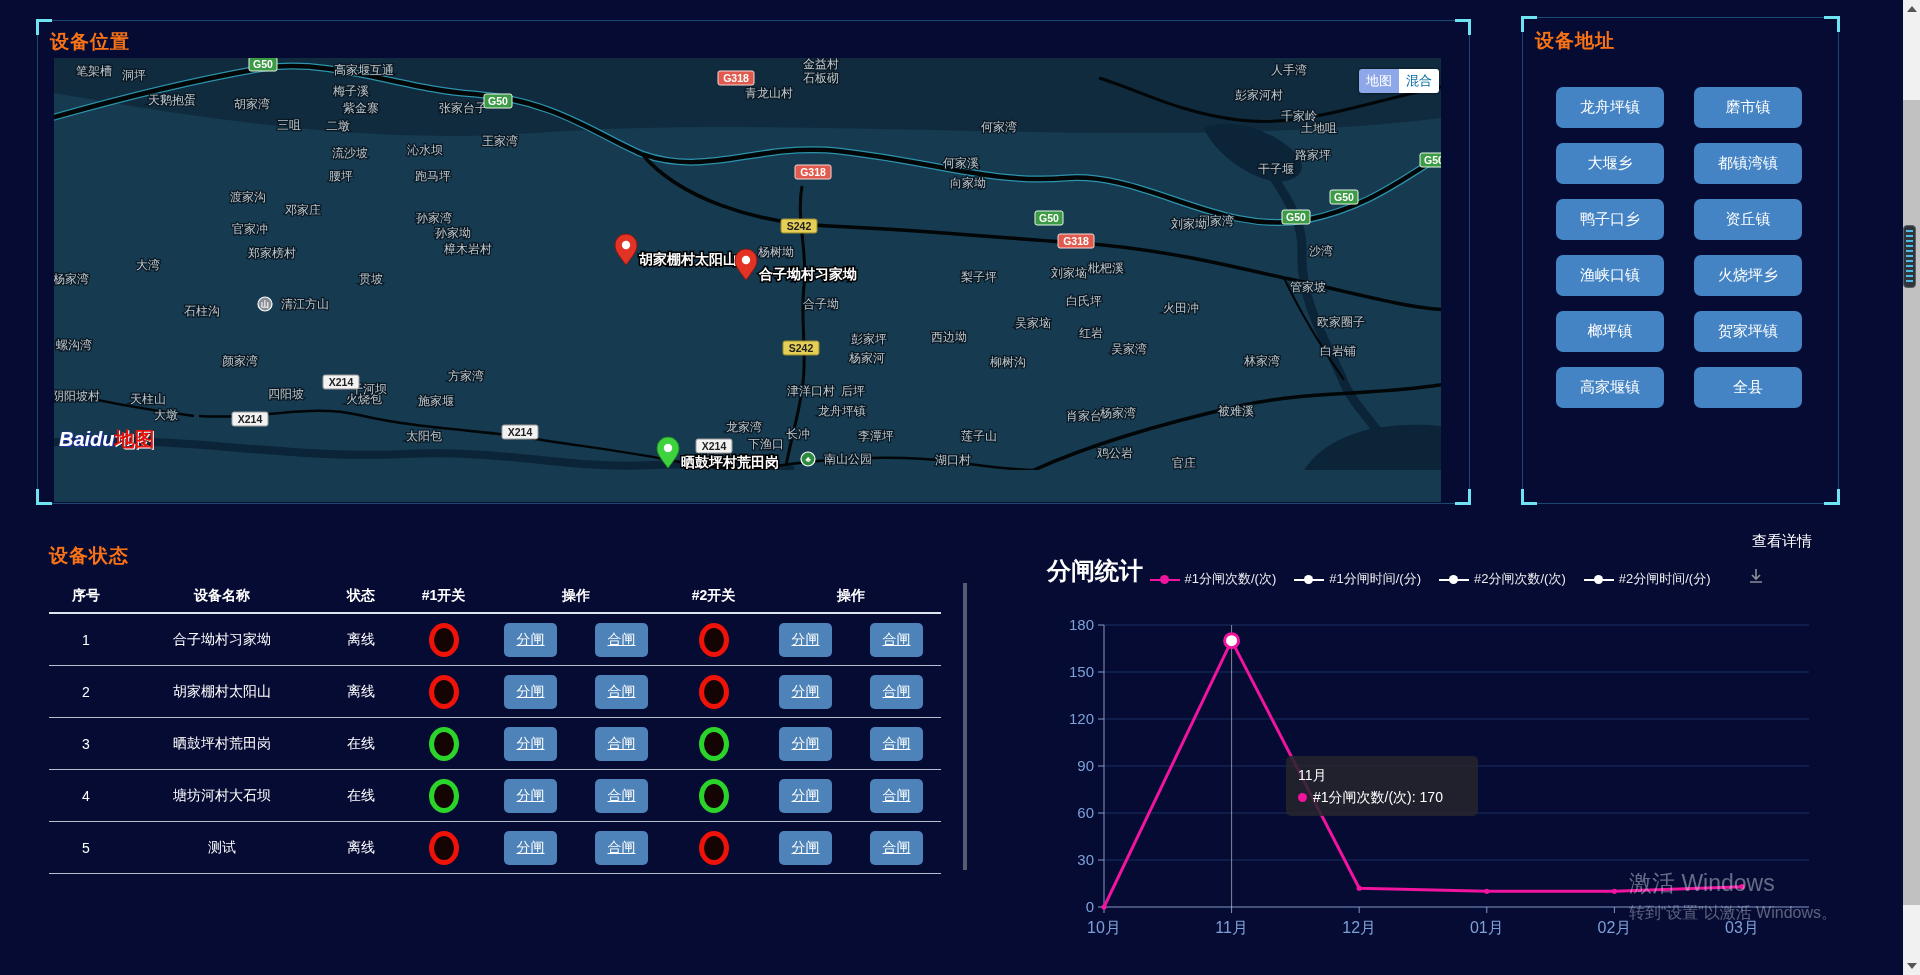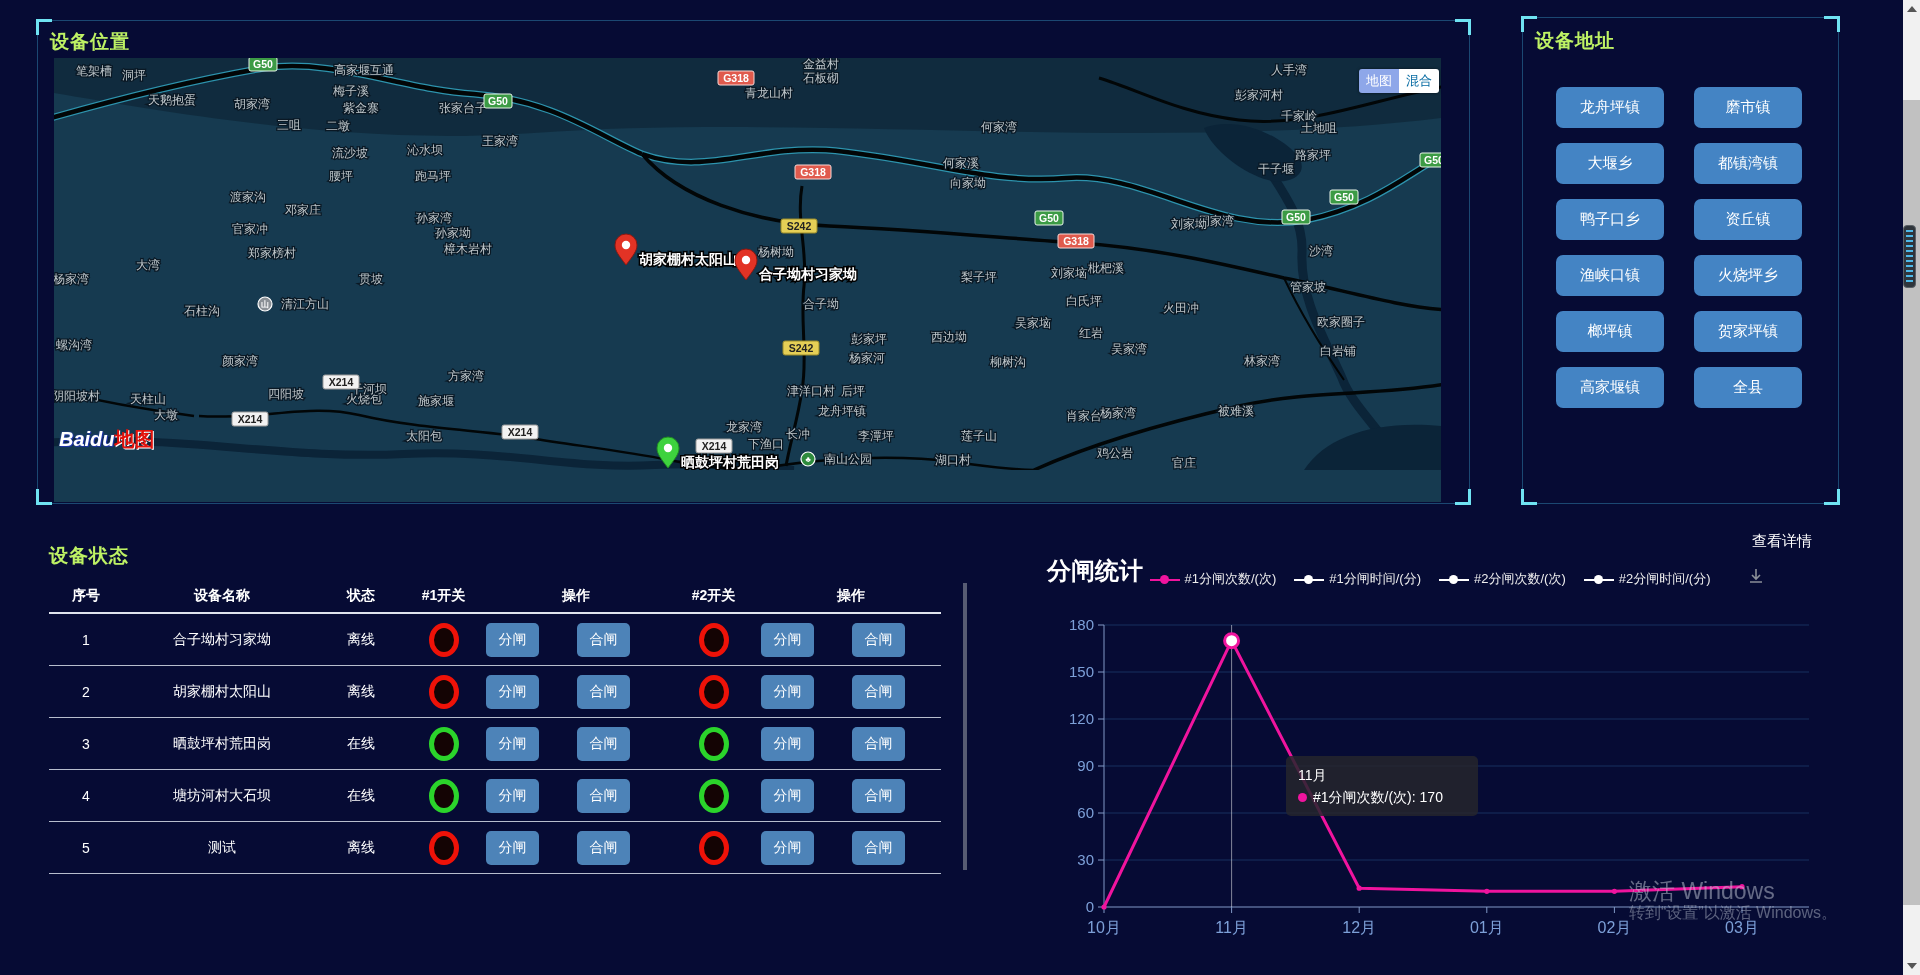--- a/index.html
+++ b/index.html
@@ -5,21 +5,21 @@
   html,body{margin:0;padding:0;background:#060b34;}
   .stage{position:relative;width:1920px;height:975px;background:#060b34;overflow:hidden;
          font-family:"Liberation Sans","DejaVu Sans",sans-serif;color:#fff;}
   
   .panel{position:absolute;border:1px solid rgba(46,124,166,0.55);}
   .corner{position:absolute;width:13px;height:13px;}
   .corner.tl{left:-2px;top:-2px;border-left:3px solid #6fe3f2;border-top:3px solid #6fe3f2;}
   .corner.tr{right:-2px;top:-2px;border-right:3px solid #6fe3f2;border-top:3px solid #6fe3f2;}
   .corner.bl{left:-2px;bottom:-2px;border-left:3px solid #6fe3f2;border-bottom:3px solid #6fe3f2;}
   .corner.br{right:-2px;bottom:-2px;border-right:3px solid #6fe3f2;border-bottom:3px solid #6fe3f2;}
-  .panel h2,.section-title{margin:0;font-size:19px;font-weight:bold;color:#bef264;letter-spacing:1px;}
+  .panel h2,.section-title{margin:0;font-size:19px;font-weight:bold;color:#f97316;letter-spacing:1px;}
   .map-panel{left:37px;top:20px;width:1431px;height:482px;}
   .map-panel h2{position:absolute;left:12px;top:8px;}
   .map{position:absolute;left:16px;top:37px;width:1387px;height:444px;background:#163a50;overflow:hidden;}
   .map svg{position:absolute;left:0;top:0;}
   .map-type{position:absolute;left:1321px;top:48px;display:flex;font-size:13px;line-height:24px;
             border-radius:3px;overflow:hidden;box-shadow:0 0 3px rgba(0,0,0,.6);z-index:5;}
   .map-type .seg{width:40px;text-align:center;height:24px;cursor:pointer;}
   .map-type .seg.sel{background:#8ea7e9;color:#fff;}
   .map-type .seg.unsel{background:#fff;color:#0369a1;}
   .baidu-logo{position:absolute;left:5px;top:368px;font-size:20px;font-weight:bold;z-index:4;
@@ -34,21 +34,21 @@
              grid-auto-rows:41px;column-gap:30px;row-gap:15px;}
   .addr-btn{background:#4484c4;border:none;border-radius:7px;color:#fff;font-size:15px;cursor:pointer;
             font-family:inherit;}
   
   .status-section{position:absolute;left:49px;top:543px;width:920px;}
   .status-table{position:absolute;left:0;top:36px;width:892px;}
   .trow{display:grid;grid-template-columns:74px 198px 80px 85px 180px 95px 180px;align-items:center;
         height:51px;border-bottom:1px solid rgba(228,234,244,0.8);font-size:14px;}
   .trow.head{height:33px;border-bottom:2px solid rgba(236,240,248,0.95);font-weight:bold;}
   .trow>span{text-align:center;}
-  .ops{display:flex;gap:38px;}
+  .ops{display:flex;justify-content:center;gap:38px;text-decoration:underline;}
   .op-btn{width:53px;height:34px;background:#4d83b8;border:none;border-radius:5px;color:#fff;
           font-size:14px;cursor:pointer;font-family:inherit;}
   .ind{width:20px;height:24px;border-radius:50%;background:#140404;display:inline-block;justify-self:center;}
   .ind.red{border:5px solid #ee1208;}
   .ind.green{border:5px solid #2bd42b;}
   .table-scroll{position:absolute;left:914px;top:40px;width:4px;height:287px;background:#9aa0a8;opacity:.55;}
   
   .chart-section{position:absolute;left:1040px;top:529px;width:780px;height:446px;}
   .chart-section h2{position:absolute;left:7px;top:6px;}
   .detail-link{position:absolute;right:8px;top:3px;font-size:15px;color:#fff;cursor:pointer;text-decoration:none;}
@@ -56,21 +56,21 @@
   .legend{position:absolute;left:0;top:41px;width:780px;display:flex;justify-content:center;gap:18px;
           font-size:13px;color:#eee;align-items:center;}
   .lg-item{display:flex;align-items:center;gap:5px;cursor:pointer;}
   .lg-mark{position:relative;width:30px;height:9px;}
   .lg-mark .ln{position:absolute;left:0;top:4px;width:30px;height:2px;}
   .lg-mark .dt{position:absolute;left:10px;top:0;width:9px;height:9px;border-radius:50%;}
   .tooltip{position:absolute;left:246px;top:227px;width:168px;background:rgba(38,38,45,0.85);
            border-radius:5px;padding:8px 12px;font-size:14px;color:#fff;z-index:6;line-height:22px;}
   .tooltip .dot{display:inline-block;width:9px;height:9px;border-radius:50%;background:#f0149e;margin-right:6px;}
   
-  .wm1{position:absolute;left:1629px;top:868px;font-size:23px;color:rgba(196,201,215,0.5);margin-top:8px;}
+  .wm1{position:absolute;left:1629px;top:868px;font-size:23px;color:rgba(196,201,215,0.5);}
   .wm2{position:absolute;left:1629px;top:903px;font-size:16px;color:rgba(196,201,215,0.45);}
   .os-scroll{position:absolute;right:0;top:0;width:17px;height:975px;background:#f1f1f1;}
   .os-thumb{position:absolute;left:0;top:100px;width:17px;height:805px;background:#c1c1c1;}
   .os-arrow{position:absolute;left:4px;width:0;height:0;border-left:5px solid transparent;border-right:5px solid transparent;}
   .os-arrow.up{top:6px;border-bottom:6px solid #565656;}
   .os-arrow.down{bottom:6px;border-top:6px solid #565656;}
   .scroll-widget{position:absolute;left:0;top:225px;width:13px;height:63px;background:#2f353b;
                  border:1px solid #5a6066;border-radius:4px;padding:4px 2px;box-sizing:border-box;}
   .scroll-widget .stripes{width:100%;height:100%;background:repeating-linear-gradient(to bottom,#4fb9e8 0 2px,transparent 2px 5px);}
   

